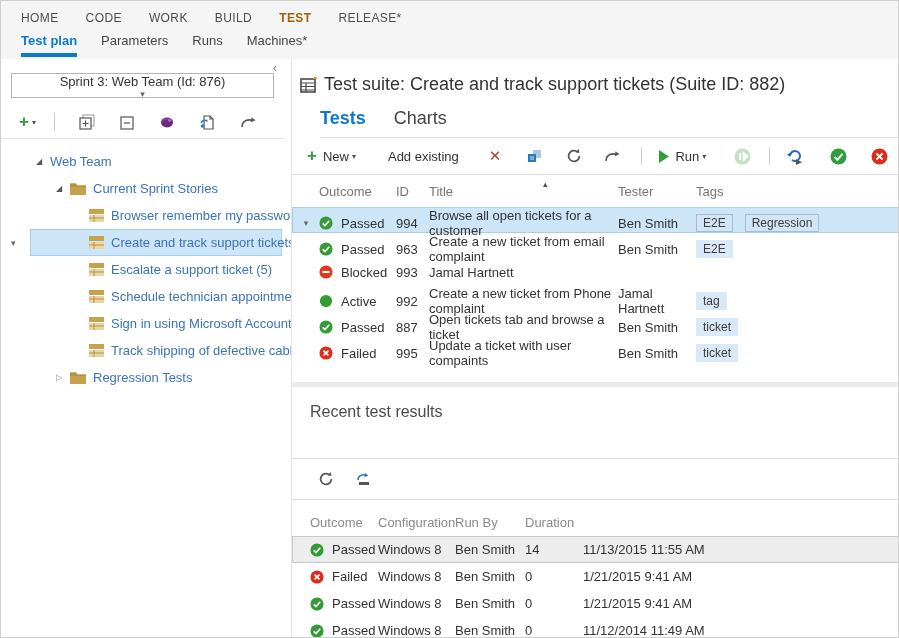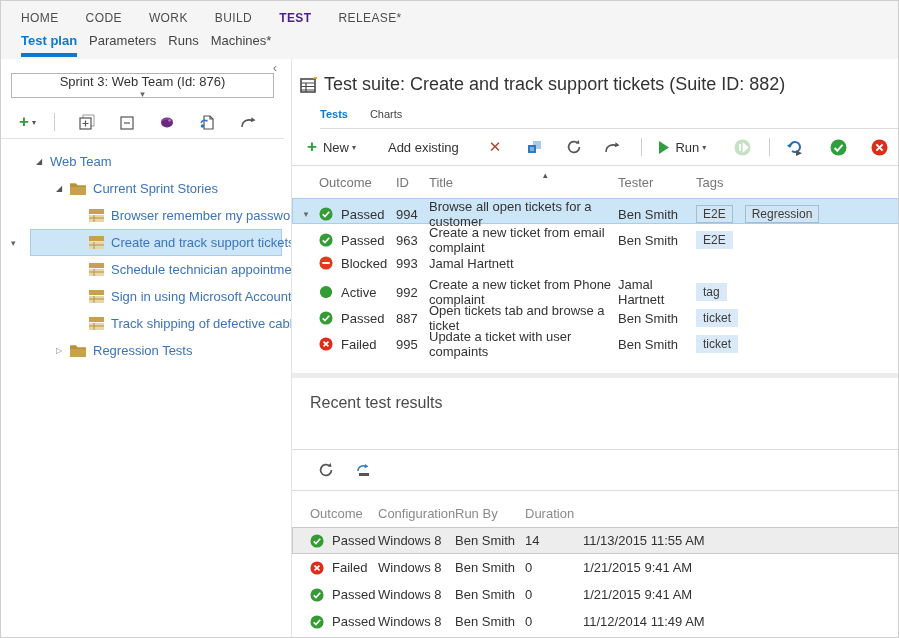--- a/index.html
+++ b/index.html
@@ -4,22 +4,22 @@
 <style>
   * { margin:0; padding:0; box-sizing:border-box; }
   html,body { background:#fff; }
   body { font-family:"Liberation Sans","DejaVu Sans",sans-serif; }
   .screen { position:relative; width:899px; height:638px; border:1px solid #cfcfcf; background:#fff; overflow:hidden; }
 
   
   .topbar { height:58px; background:#f5f5f5; padding-left:20px; }
   .mainnav { display:flex; gap:27px; padding-top:10px; font-size:12px; letter-spacing:.4px; color:#4d4d4d; }
   .mainnav .nav-item { cursor:default; }
-  .mainnav .nav-item.active { color:#4c1d95; font-weight:bold; }
-  .subnav { display:flex; gap:12px; margin-top:8px; font-size:13px; color:#454545; }
+  .mainnav .nav-item.active { color:#a16207; font-weight:bold; }
+  .subnav { display:flex; gap:24px; margin-top:8px; font-size:13px; color:#454545; }
   .subnav .subnav-item { padding-bottom:5px; }
   .subnav .subnav-item.active { color:#0b79d0; font-weight:bold; border-bottom:4px solid #0b79d0; }
 
   .body-area { position:relative; height:580px; }
 
   
   .sidebar { position:absolute; left:0; top:0; width:283px; height:100%; background:#fff; }
   .panel-collapse { position:absolute; left:272px; top:2px; font-size:12px; color:#777; cursor:pointer; }
   .plan-select { margin:14px 10px 0 10px; height:25px; border:1px solid #b5b5b5; background:#fff;
     display:flex; align-items:center; justify-content:space-between; padding:0 8px; font-size:13px; color:#333;flex-direction:column; }
@@ -40,21 +40,21 @@
   .tree-row .t-icon { margin-right:7px; display:inline-flex; }
   .tree-row.lvl0 { padding-left:35px; }
   .tree-row.lvl1 { padding-left:55px; }
   .tree-row.lvl2 { padding-left:88px; }
   .tree-row.selected { margin-left:29px; padding-left:58px; background:#cde6f7; border:1px solid #a9cdee; margin-right:2px; }
   .tree-row.selected .row-chev { position:absolute; left:-20px; font-size:9px; color:#666; }
 
   
   .main { position:absolute; left:290px; top:0; width:609px; height:100%; border-left:1px solid #e4e4e4; background:#fff; }
   .suite-title { display:flex; align-items:center; gap:7px; margin:15px 0 0 8px; font-size:18px; color:#333; }
-  .main-tabs { display:flex; gap:22px; margin:13px 0 0 28px; font-size:11px; color:#454545; padding-bottom:8px; border-bottom:1px solid #dcdcdc; margin-right:0; }
+  .main-tabs { display:flex; gap:28px; margin:13px 0 0 28px; font-size:18px; color:#454545; padding-bottom:8px; border-bottom:1px solid #dcdcdc; margin-right:0; }
   .main-tabs .tab.active { color:#0b79d0; font-weight:bold; }
 
   .main-toolbar { display:flex; align-items:center; height:37px; border-bottom:1px solid #dcdcdc; font-size:13px; color:#333; padding-left:15px; }
   .main-toolbar .lbl { margin-left:6px; }
   .main-toolbar .grp { display:flex; align-items:center; cursor:pointer; }
   .main-toolbar .tb-sep { width:1px; height:18px; background:#ccc; }
   .x-del { color:#a8442a; font-weight:bold; font-size:15px; }
 
   
   .tgrid { position:relative; }
@@ -193,20 +193,30 @@
           <span>Create and track support tickets (6)</span>
         </div>
         <div class="tree-row lvl2">
           <span class="t-icon">
             <svg width="15" height="13" viewBox="0 0 15 13">
                 <rect x="0" y="0" width="15" height="5" fill="#c7a14c"></rect>
                 <rect x="0" y="6" width="15" height="7" fill="#e7d6a8"></rect>
                 <path d="M0 9h15M5 6v7" stroke="#b8913c" stroke-width="1"></path>
               </svg>
           </span>
+          <span>Escalate a support ticket (5)</span>
+        </div>
+        <div class="tree-row lvl2">
+          <span class="t-icon">
+            <svg width="15" height="13" viewBox="0 0 15 13">
+                <rect x="0" y="0" width="15" height="5" fill="#c7a14c"></rect>
+                <rect x="0" y="6" width="15" height="7" fill="#e7d6a8"></rect>
+                <path d="M0 9h15M5 6v7" stroke="#b8913c" stroke-width="1"></path>
+              </svg>
+          </span>
           <span>Schedule technician appointments ...</span>
         </div>
         <div class="tree-row lvl2">
           <span class="t-icon">
             <svg width="15" height="13" viewBox="0 0 15 13">
                 <rect x="0" y="0" width="15" height="5" fill="#c7a14c"></rect>
                 <rect x="0" y="6" width="15" height="7" fill="#e7d6a8"></rect>
                 <path d="M0 9h15M5 6v7" stroke="#b8913c" stroke-width="1"></path>
               </svg>
           </span>

